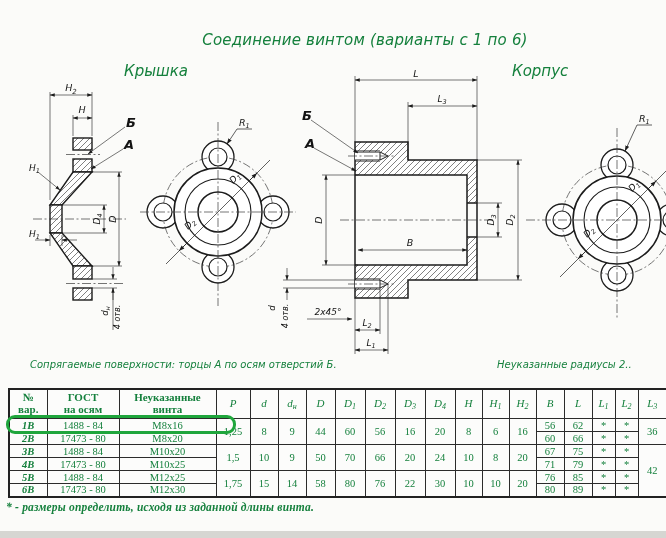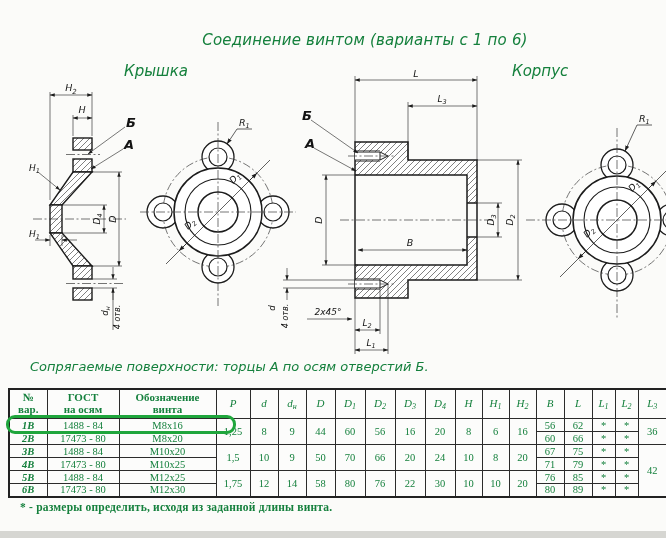--- a/index.html
+++ b/index.html
@@ -2,21 +2,21 @@
 <html><head>
 <meta charset="utf-8">
 <style>
   html,body{margin:0;padding:0;background:#e8e8e6;}
   .page{position:relative;width:666px;height:538px;background:#fbfbf9;overflow:hidden;
         font-family:"DejaVu Sans",sans-serif;color:#15803d;}
   .abs{position:absolute;}
   .gost-it{font-style:italic;}
   .title{font-size:15px;letter-spacing:.2px;text-align:center;white-space:nowrap;}
   .viewlabel{font-size:15px;font-style:italic;white-space:nowrap;}
-  .note{font-size:13px;font-style:italic;white-space:nowrap;}
+  .note{font-size:10px;font-style:italic;white-space:nowrap;}
   .footnote{font-family:"Liberation Serif",serif;font-weight:bold;font-size:11.5px;white-space:nowrap;letter-spacing:.2px;}
   svg{overflow:hidden;}
   svg text{font-family:"DejaVu Sans",sans-serif;font-style:italic;fill:#141414;}
   table.spec{border-collapse:collapse;table-layout:fixed;width:658px;background:#fcfcfb;}
   table.spec td,table.spec th{border:1px solid #2b2b2b;padding:0;text-align:center;vertical-align:middle;
       font-family:"Liberation Serif",serif;font-size:10.5px;overflow:hidden;}
   table.spec{border:2px solid #222;}
   tr.hdr th{height:28px;font-size:11px;line-height:1.05;}
   .dimhead{font-style:italic;font-size:12px;font-weight:normal;}
   tr.r{height:13px;}
@@ -251,20 +251,21 @@
       <line x1="129" y1="76" x2="135.9" y2="69.1" marker-end="url(#m4)"></line>
       <line x1="65" y1="140" x2="58.1" y2="146.9" marker-end="url(#m4)"></line>
       <polyline points="132,13 117,13 105,39" marker-end="url(#m4)"></polyline>
     </g>
     <text transform="rotate(-45 116 76)" x="116" y="76" text-anchor="middle" font-size="9"><tspan>D</tspan><tspan font-size="6.5" dy="2">1</tspan></text>
     <text transform="rotate(-45 71 122)" x="71" y="122" text-anchor="middle" font-size="9"><tspan>D</tspan><tspan font-size="6.5" dy="2">2</tspan></text>
     <text x="119" y="10" font-size="9.5"><tspan>R</tspan><tspan font-size="6.5" dy="2">1</tspan></text>
   </svg>
 
   <div class="abs note" style="left:30px;top:359px;">Сопрягаемые поверхности: торцы А по осям отверстий Б.</div>
+  <div class="abs note" style="left:497px;top:359px;">Неуказанные радиусы 2..</div>
 
   <table class="spec abs" style="left:8px;top:388px;">
     <colgroup>
       <col style="width:38px">
         <col style="width:72px">
         <col style="width:97px">
       <col style="width:34px">
         <col style="width:28px">
         <col style="width:28px">
         <col style="width:29px">
@@ -285,21 +286,21 @@
         <tr class="hdr">
       <th>
             <div>№</div>
             <div>вар.</div>
           </th>
       <th>
             <div>ГОСТ</div>
             <div>на осям</div>
           </th>
       <th>
-            <div>Обозначение</div>
+            <div>Неуказанные</div>
             <div>винта</div>
           </th>
       <th class="dimhead"><span>P</span><sub></sub></th>
       <th class="dimhead"><span>d</span><sub></sub></th>
       <th class="dimhead"><span>d</span><sub>н</sub></th>
       <th class="dimhead"><span>D</span><sub></sub></th>
       <th class="dimhead"><span>D</span><sub>1</sub></th>
       <th class="dimhead"><span>D</span><sub>2</sub></th>
       <th class="dimhead"><span>D</span><sub>3</sub></th>
       <th class="dimhead"><span>D</span><sub>4</sub></th>
@@ -370,21 +371,21 @@
       <td>71</td>
       <td>79</td>
       <td>*</td>
       <td>*</td>
     </tr>
     <tr class="r">
       <td class="var">5В</td>
       <td class="gost">1488 - 84</td>
       <td class="des">М12х25</td>
       <td rowspan="2">1,75</td>
-      <td rowspan="2">12</td>
+      <td rowspan="2">15</td>
       <td rowspan="2">14</td>
       <td rowspan="2">58</td>
       <td rowspan="2">80</td>
       <td rowspan="2">76</td>
       <td rowspan="2">22</td>
       <td rowspan="2">30</td>
       <td rowspan="2">10</td>
       <td rowspan="2">10</td>
       <td rowspan="2">20</td>
       <td>76</td>
@@ -399,16 +400,16 @@
       <td>80</td>
       <td>89</td>
       <td>*</td>
       <td>*</td>
     </tr>
   </tbody>
     </table>
 
   <div class="abs hl" style="left:6px;top:415px;width:230px;height:19px;z-index:5;"></div>
 
-  <div class="abs footnote" style="left:20px;top:501px;">* - размеры определить, исходя из заданной длины винта.</div>
+  <div class="abs footnote" style="left:6px;top:501px;font-style:italic;">* - размеры определить, исходя из заданной длины винта.</div>
 
   <div class="abs edge" style="left:0;top:531px;width:666px;height:7px;"></div>
 </div>
 
 </body></html>

